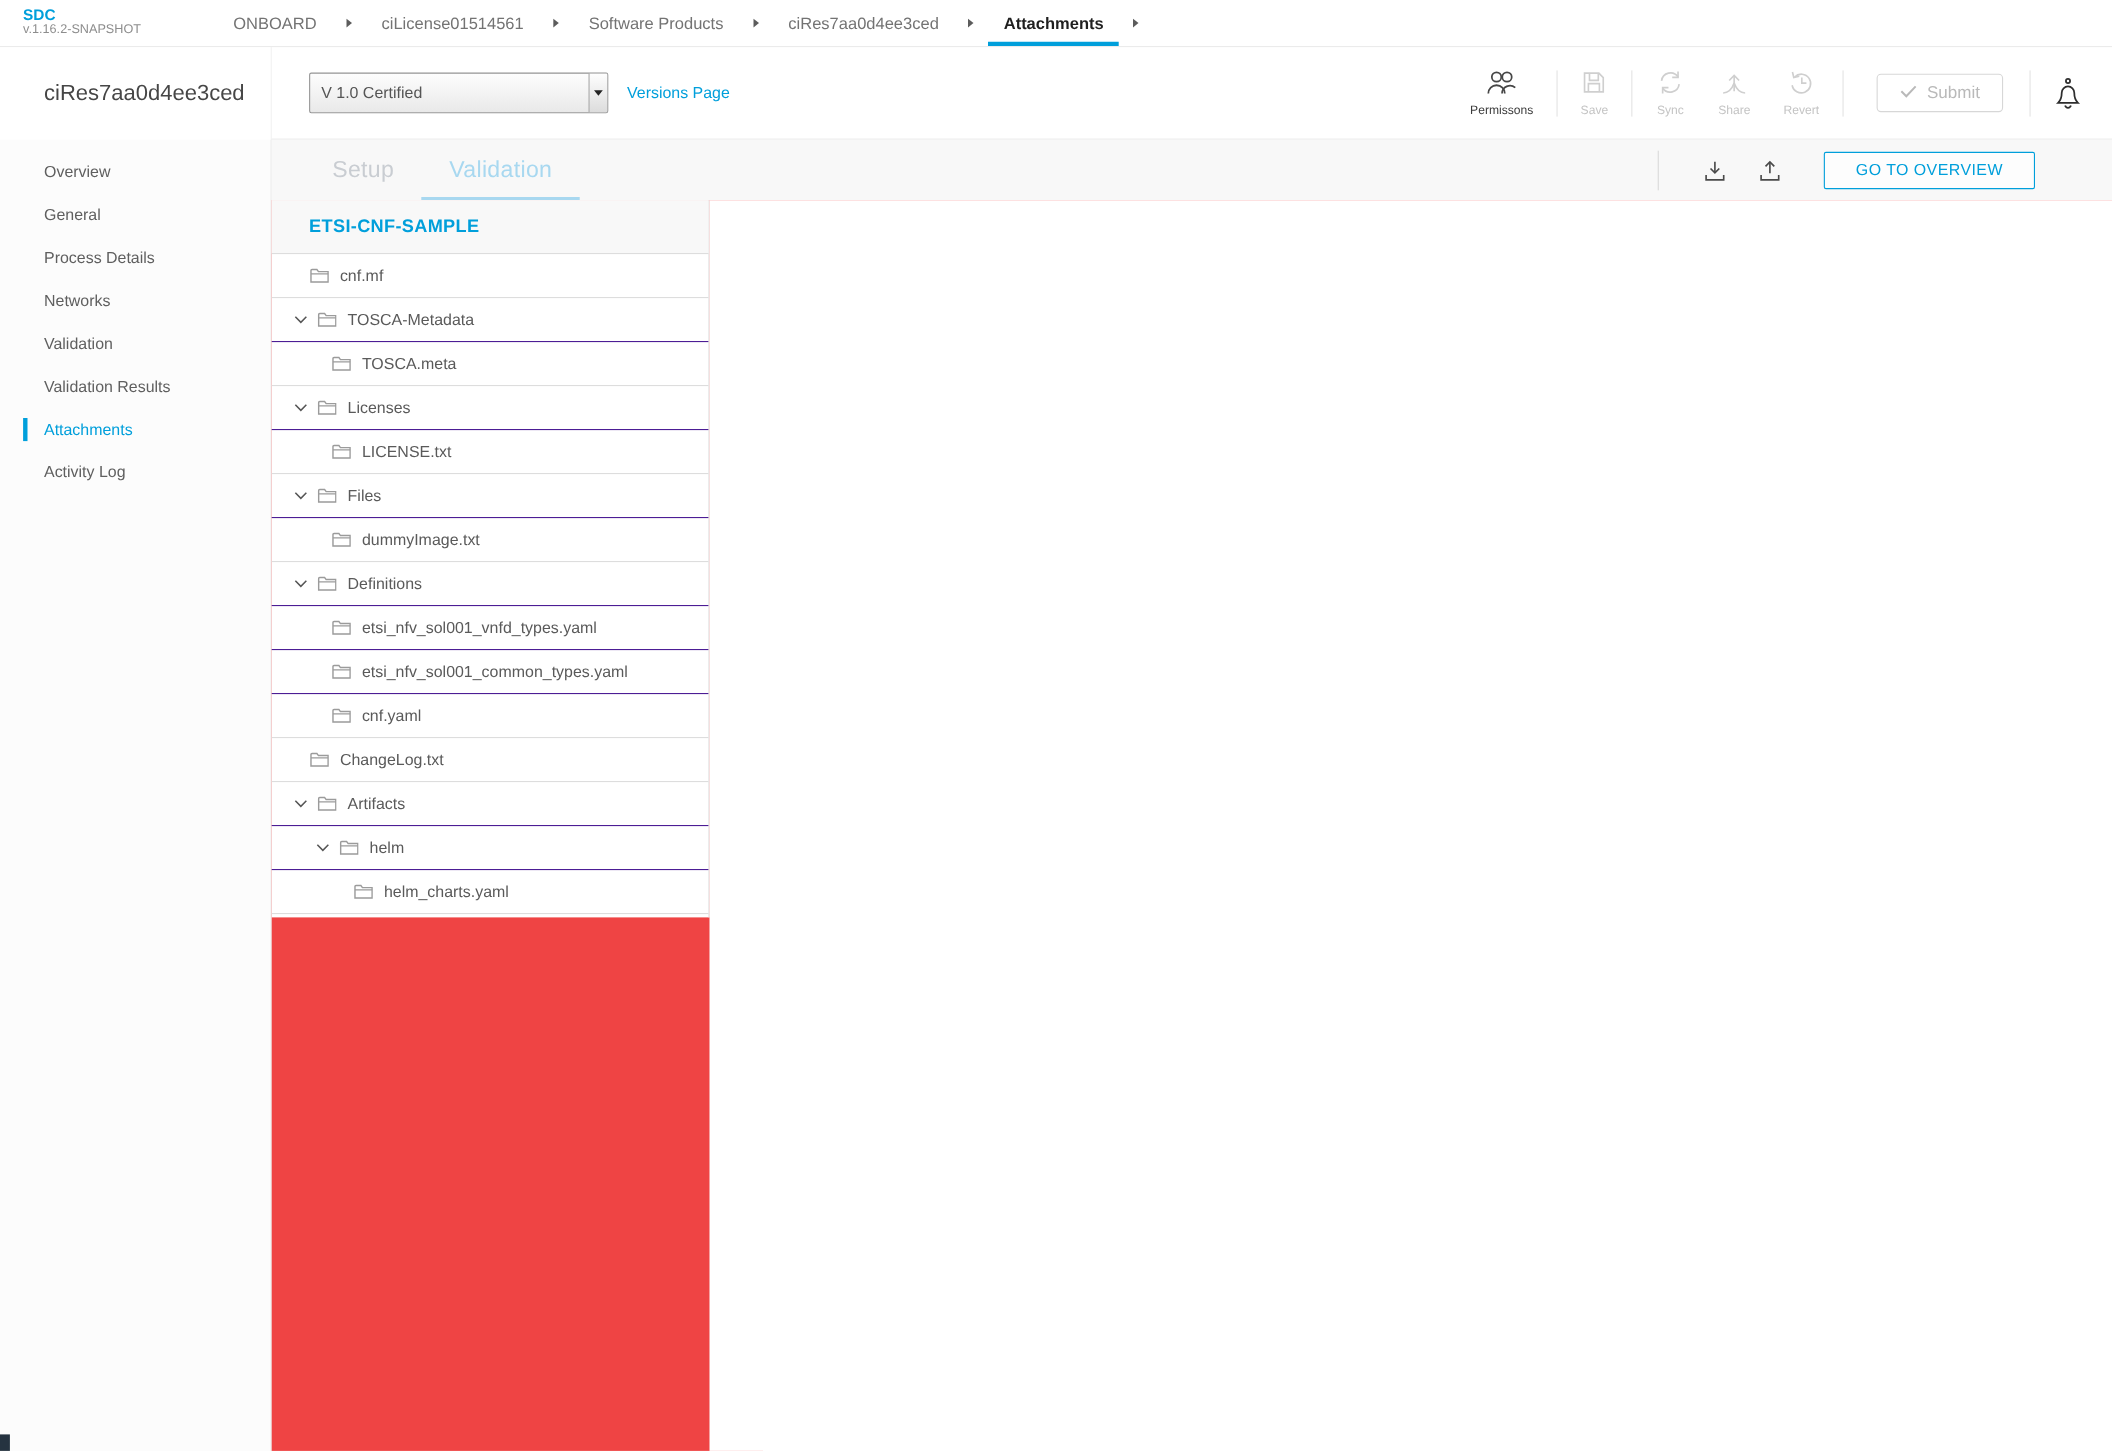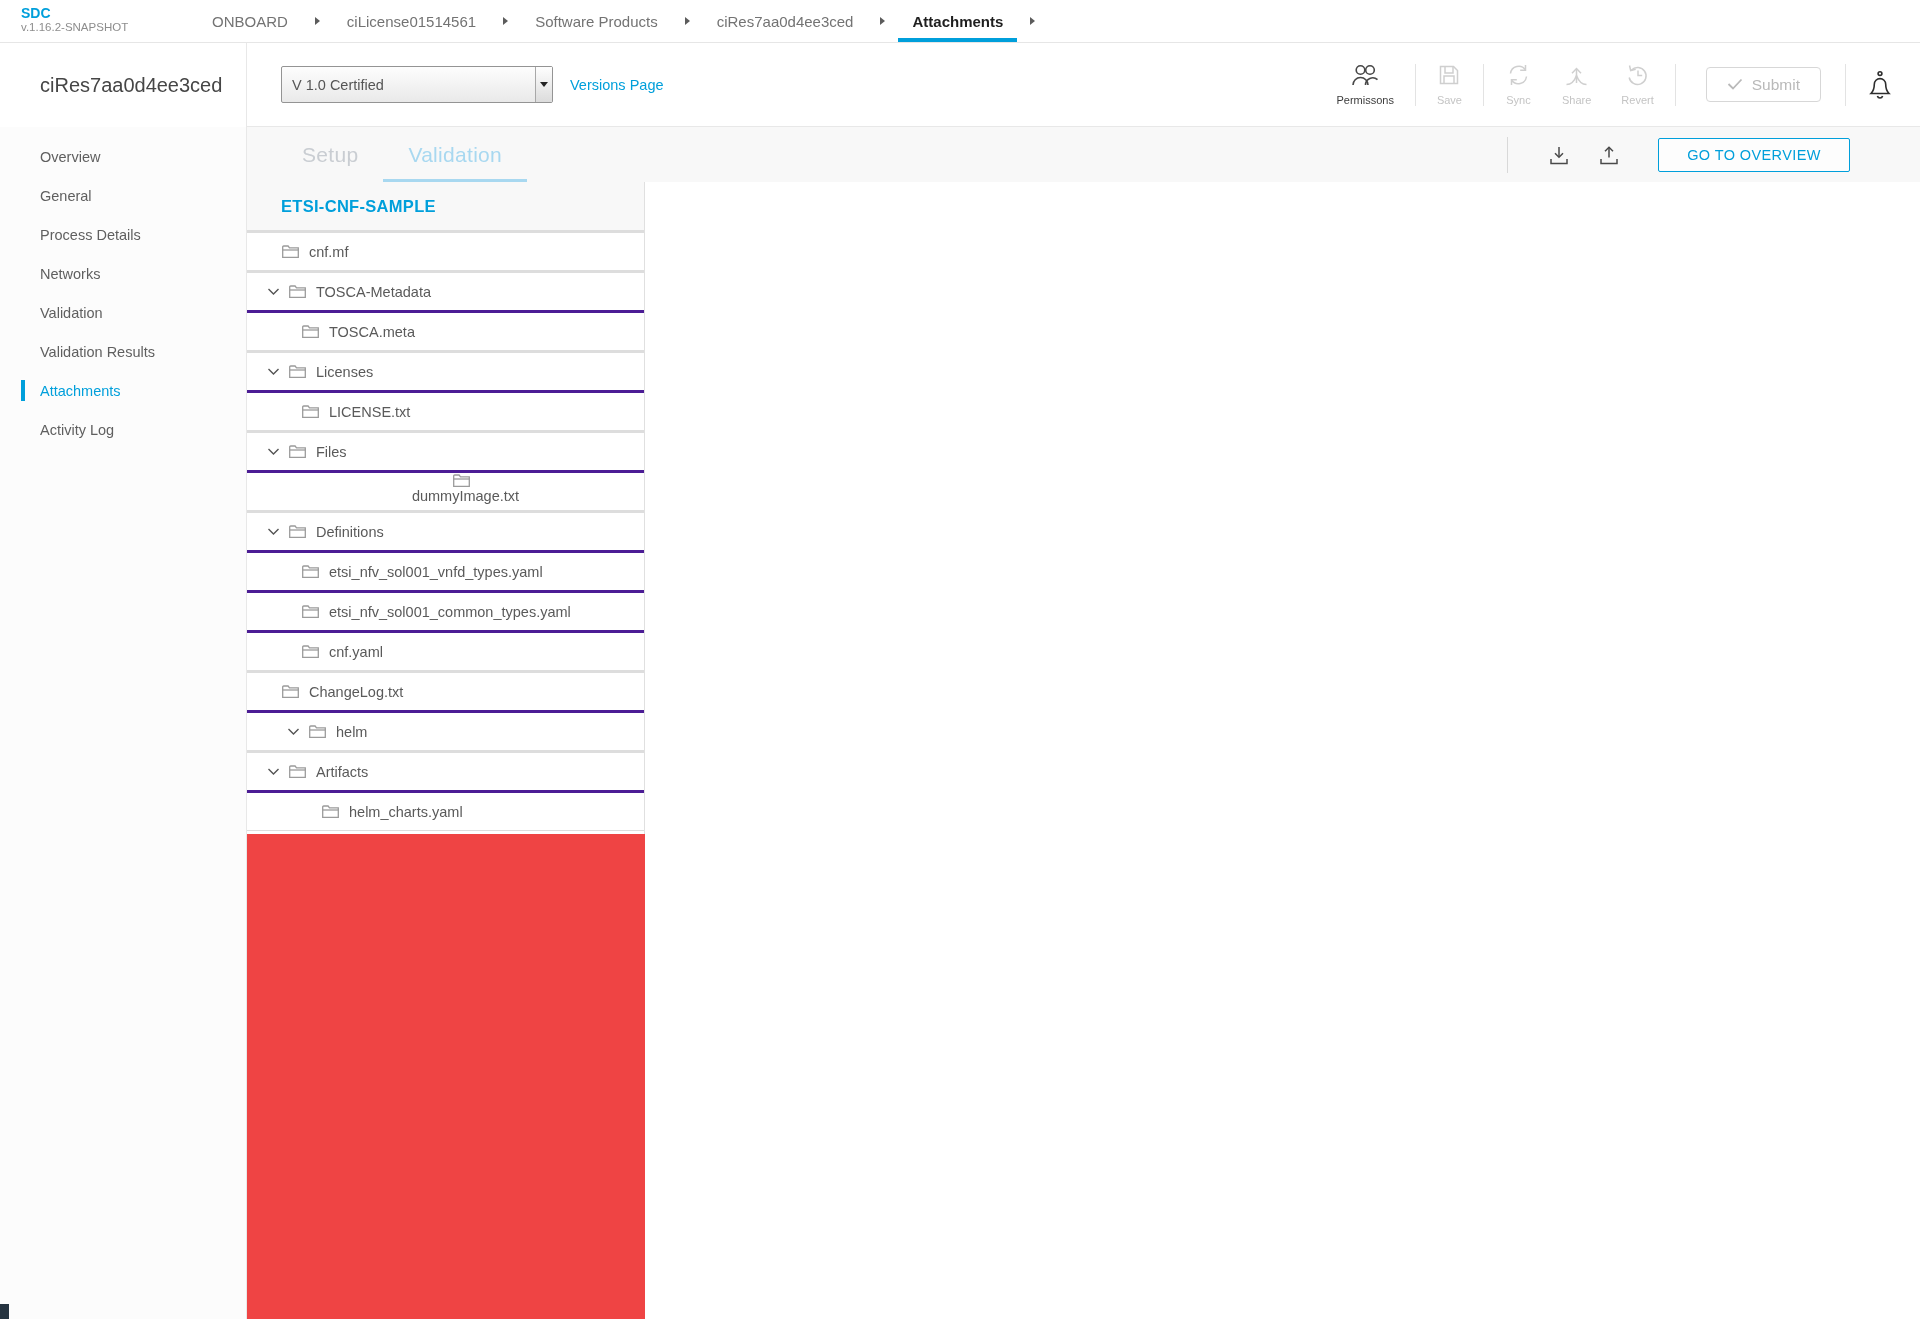--- a/index.html
+++ b/index.html
@@ -59,21 +59,21 @@
   .tdiv { width: 1px; height: 36px; background: #d9d9d9; margin-right: 26px; }
   .icon-btn { padding: 0 14px; cursor: pointer; display: flex; color: #4a4a4a; }
   .go-btn { margin: 0 70px 0 24px; width: 192px; height: 34px; border: 1px solid #009fdb; border-radius: 2px; color: #009fdb;
     background: #fdfdfd; font-size: 14.5px; display: flex; align-items: center; justify-content: center; letter-spacing: 0.4px; cursor: pointer; }
 
   
   .body-row { flex: 1; display: flex; background: #ef4444; }
   .tree-panel { width: 398px; border-right: 1px solid #e0e0e0; height: 652px; background: #fff; }
   .tree-head { height: 48px; background: #f8f8f8; display: flex; align-items: center; padding-left: 34px;
     color: #009fdb; font-size: 16.5px; font-weight: bold; letter-spacing: 0.3px; }
-  .tree-row { height: 40px; display: flex; align-items: center; font-size: 14.5px; color: #5a5a5a; border-top: 3px solid #4c1d95; cursor: pointer; }
+  .tree-row { height: 40px; display: flex; align-items: center; font-size: 14.5px; color: #5a5a5a; border-top: 1px solid #4c1d95; cursor: pointer; }
   .tree-row.l0 { border-top-color: #dddddd; }
   .tree-rows { border-bottom: 1px solid #dddddd; }
   .chev { width: 13px; margin-right: 8px; display: flex; color: #555; }
   .chev-spacer { width: 6px; margin-right: 8px; }
   .tree-folder { display: flex; margin-right: 10px; color: #9b9b9b; }
   .tree-label { white-space: nowrap; }
 
   .bottom-widget { position: absolute; left: 0; bottom: 0; width: 9px; height: 15px; background: #253340; cursor: pointer; }
 </style>
 </head>
@@ -295,21 +295,21 @@
                   </svg>
                 </span>
                 <span class="tree-folder">
                   <svg width="18" height="15" viewBox="0 0 18 15" fill="none" stroke="currentColor" stroke-width="1.3">
                     <path d="M1.7 13.3 V3 a1 1 0 0 1 1 -1 h4.4 l1.4 1.9 h8.8 V13.3 z"></path>
                     <path d="M1.7 6 h15.6"></path>
                   </svg>
                 </span>
                 <span class="tree-label">Files</span>
               </div>
-              <div class="tree-row l1" style="padding-left: 40px; flex-direction: column;">
+              <div class="tree-row l1" style="padding-left: 40px;">
                 <span class="chev-spacer"></span>
                 <span class="tree-folder">
                   <svg width="18" height="15" viewBox="0 0 18 15" fill="none" stroke="currentColor" stroke-width="1.3">
                     <path d="M1.7 13.3 V3 a1 1 0 0 1 1 -1 h4.4 l1.4 1.9 h8.8 V13.3 z"></path>
                     <path d="M1.7 6 h15.6"></path>
                   </svg>
                 </span>
                 <span class="tree-label">dummyImage.txt</span>
               </div>
               <div class="tree-row l0" style="padding-left: 20px;">
@@ -359,47 +359,47 @@
               <div class="tree-row l0" style="padding-left: 20px;">
                 <span class="chev-spacer"></span>
                 <span class="tree-folder">
                   <svg width="18" height="15" viewBox="0 0 18 15" fill="none" stroke="currentColor" stroke-width="1.3">
                     <path d="M1.7 13.3 V3 a1 1 0 0 1 1 -1 h4.4 l1.4 1.9 h8.8 V13.3 z"></path>
                     <path d="M1.7 6 h15.6"></path>
                   </svg>
                 </span>
                 <span class="tree-label">ChangeLog.txt</span>
               </div>
+              <div class="tree-row l0" style="padding-left: 20px;">
+                <span class="chev">
+                  <svg width="13" height="9" viewBox="0 0 13 9" fill="none" stroke="currentColor" stroke-width="1.4">
+                    <path d="M1.5 2 L6.5 7 L11.5 2"></path>
+                  </svg>
+                </span>
+                <span class="tree-folder">
+                  <svg width="18" height="15" viewBox="0 0 18 15" fill="none" stroke="currentColor" stroke-width="1.3">
+                    <path d="M1.7 13.3 V3 a1 1 0 0 1 1 -1 h4.4 l1.4 1.9 h8.8 V13.3 z"></path>
+                    <path d="M1.7 6 h15.6"></path>
+                  </svg>
+                </span>
+                <span class="tree-label">Artifacts</span>
+              </div>
               <div class="tree-row l1" style="padding-left: 40px;">
                 <span class="chev">
                   <svg width="13" height="9" viewBox="0 0 13 9" fill="none" stroke="currentColor" stroke-width="1.4">
                     <path d="M1.5 2 L6.5 7 L11.5 2"></path>
                   </svg>
                 </span>
                 <span class="tree-folder">
                   <svg width="18" height="15" viewBox="0 0 18 15" fill="none" stroke="currentColor" stroke-width="1.3">
                     <path d="M1.7 13.3 V3 a1 1 0 0 1 1 -1 h4.4 l1.4 1.9 h8.8 V13.3 z"></path>
                     <path d="M1.7 6 h15.6"></path>
                   </svg>
                 </span>
                 <span class="tree-label">helm</span>
-              </div>
-              <div class="tree-row l0" style="padding-left: 20px;">
-                <span class="chev">
-                  <svg width="13" height="9" viewBox="0 0 13 9" fill="none" stroke="currentColor" stroke-width="1.4">
-                    <path d="M1.5 2 L6.5 7 L11.5 2"></path>
-                  </svg>
-                </span>
-                <span class="tree-folder">
-                  <svg width="18" height="15" viewBox="0 0 18 15" fill="none" stroke="currentColor" stroke-width="1.3">
-                    <path d="M1.7 13.3 V3 a1 1 0 0 1 1 -1 h4.4 l1.4 1.9 h8.8 V13.3 z"></path>
-                    <path d="M1.7 6 h15.6"></path>
-                  </svg>
-                </span>
-                <span class="tree-label">Artifacts</span>
               </div>
               <div class="tree-row l2" style="padding-left: 60px;">
                 <span class="chev-spacer"></span>
                 <span class="tree-folder">
                   <svg width="18" height="15" viewBox="0 0 18 15" fill="none" stroke="currentColor" stroke-width="1.3">
                     <path d="M1.7 13.3 V3 a1 1 0 0 1 1 -1 h4.4 l1.4 1.9 h8.8 V13.3 z"></path>
                     <path d="M1.7 6 h15.6"></path>
                   </svg>
                 </span>
                 <span class="tree-label">helm_charts.yaml</span>

